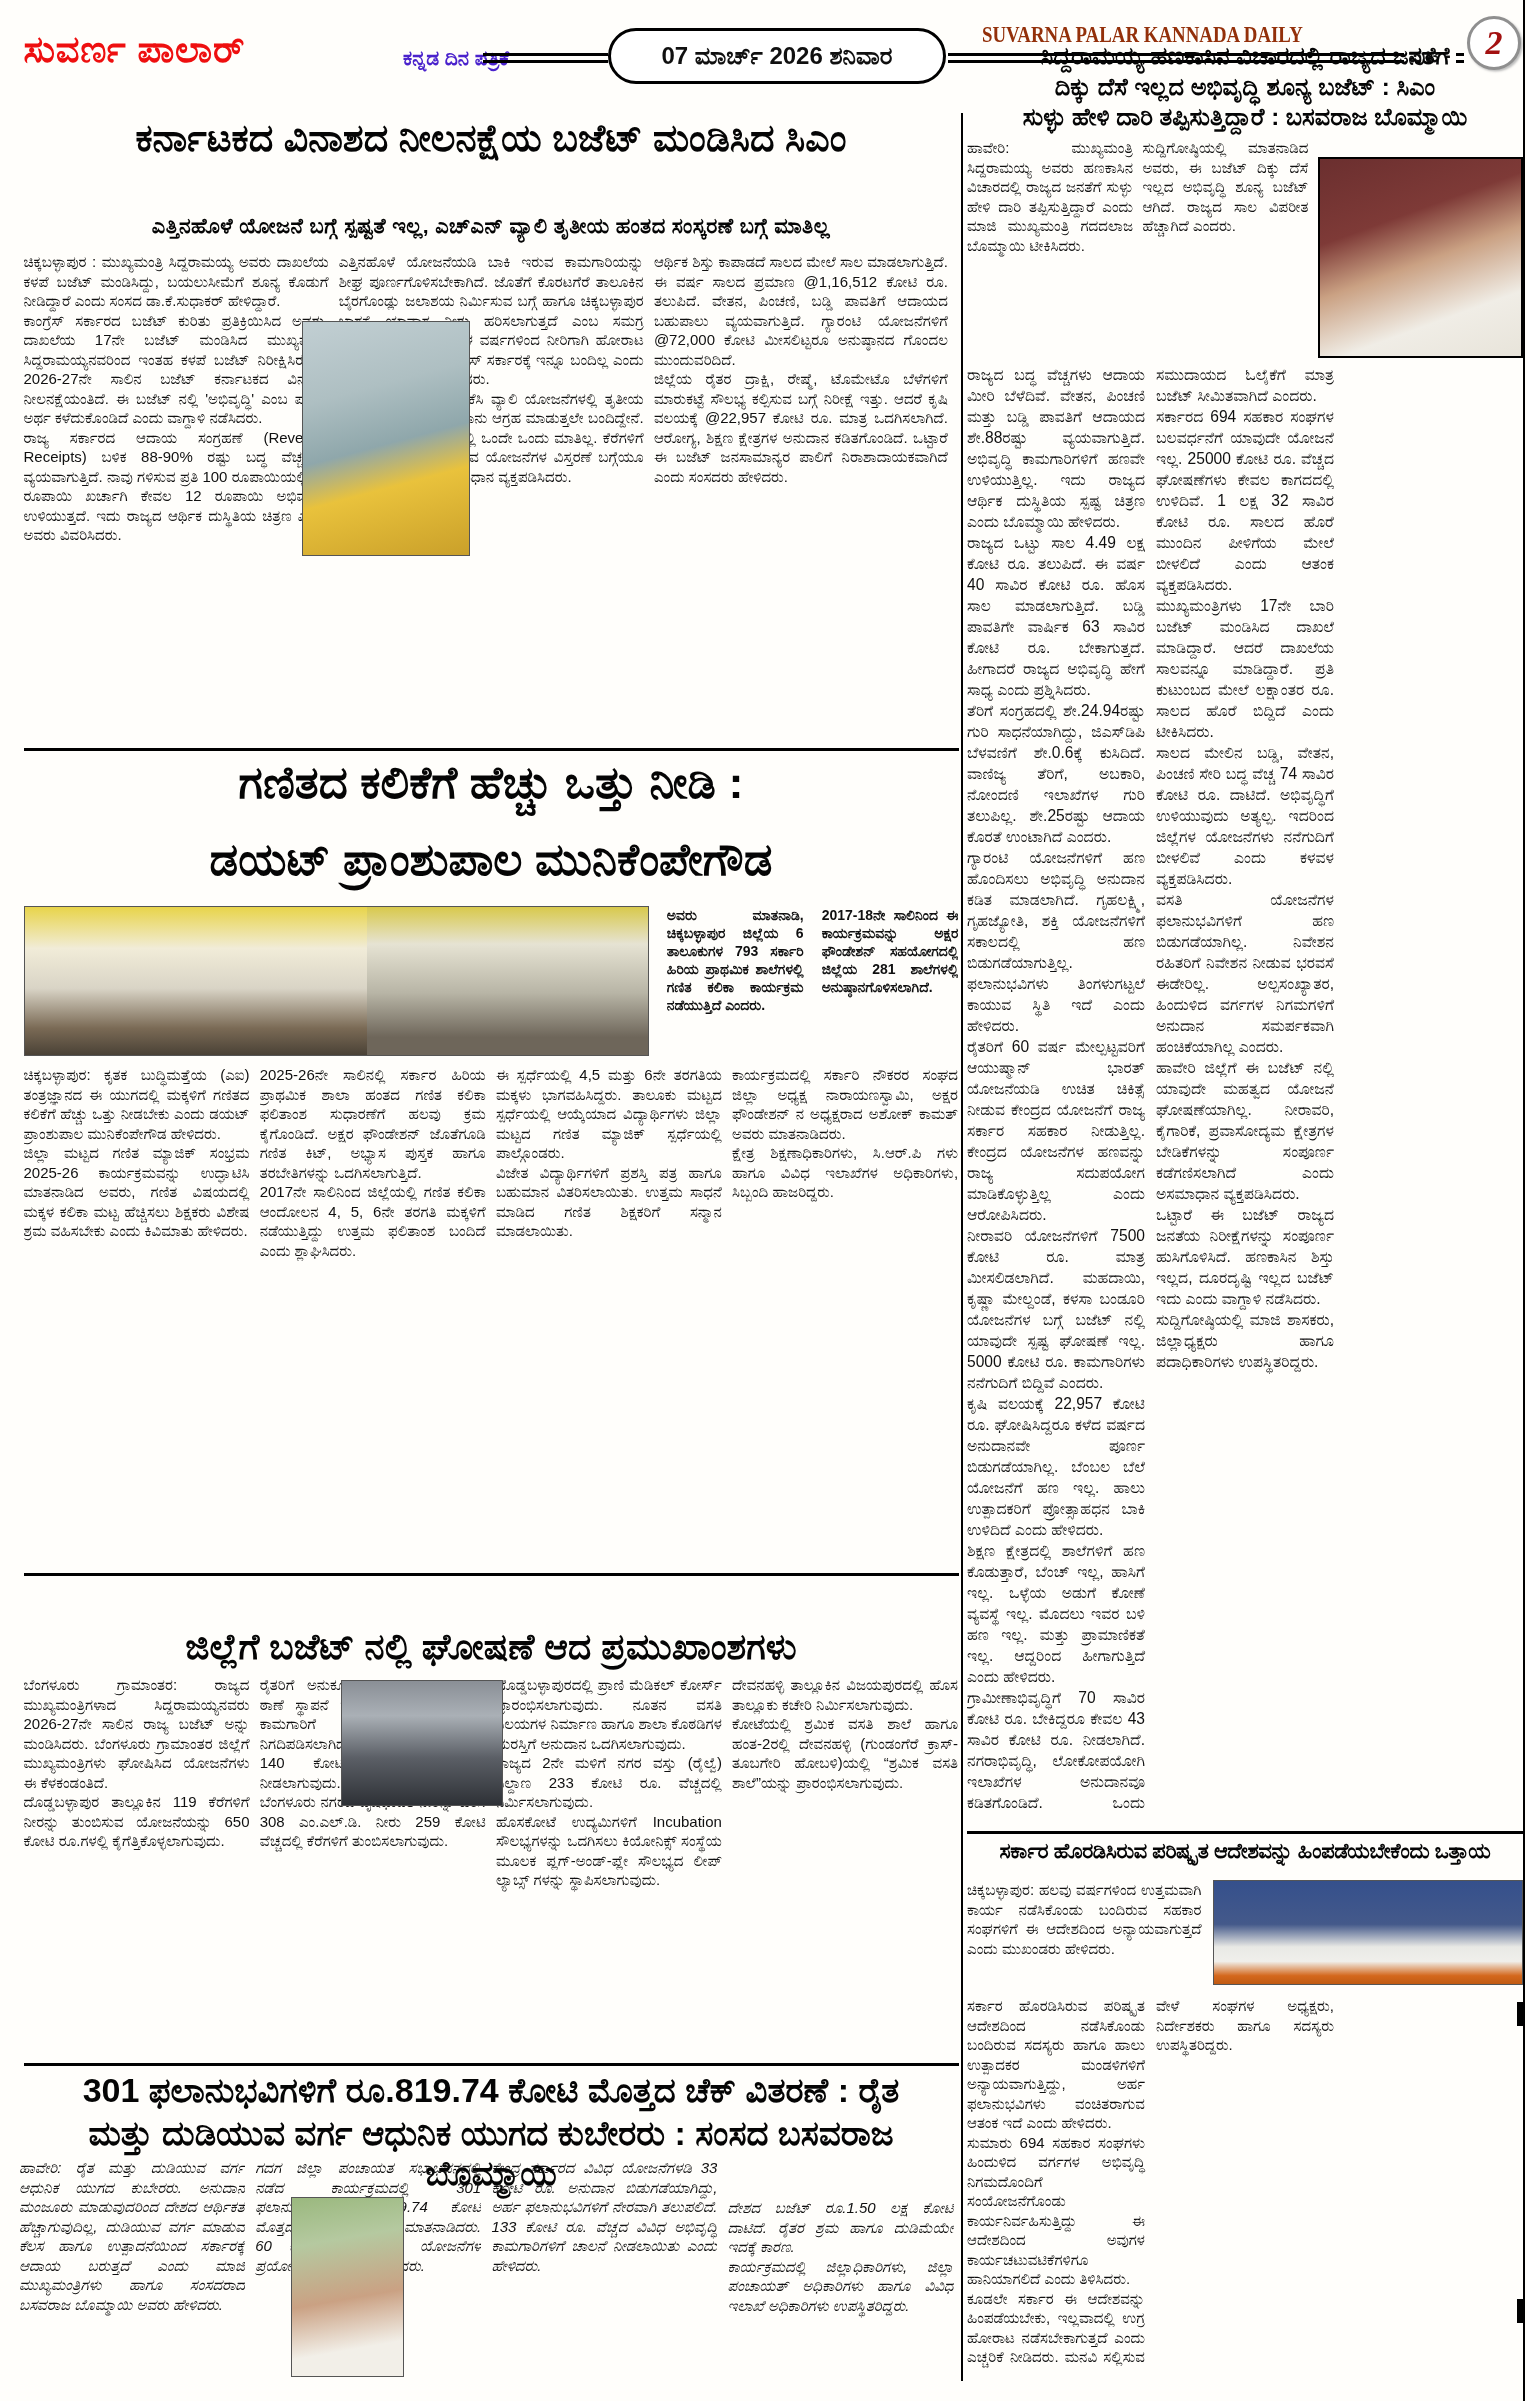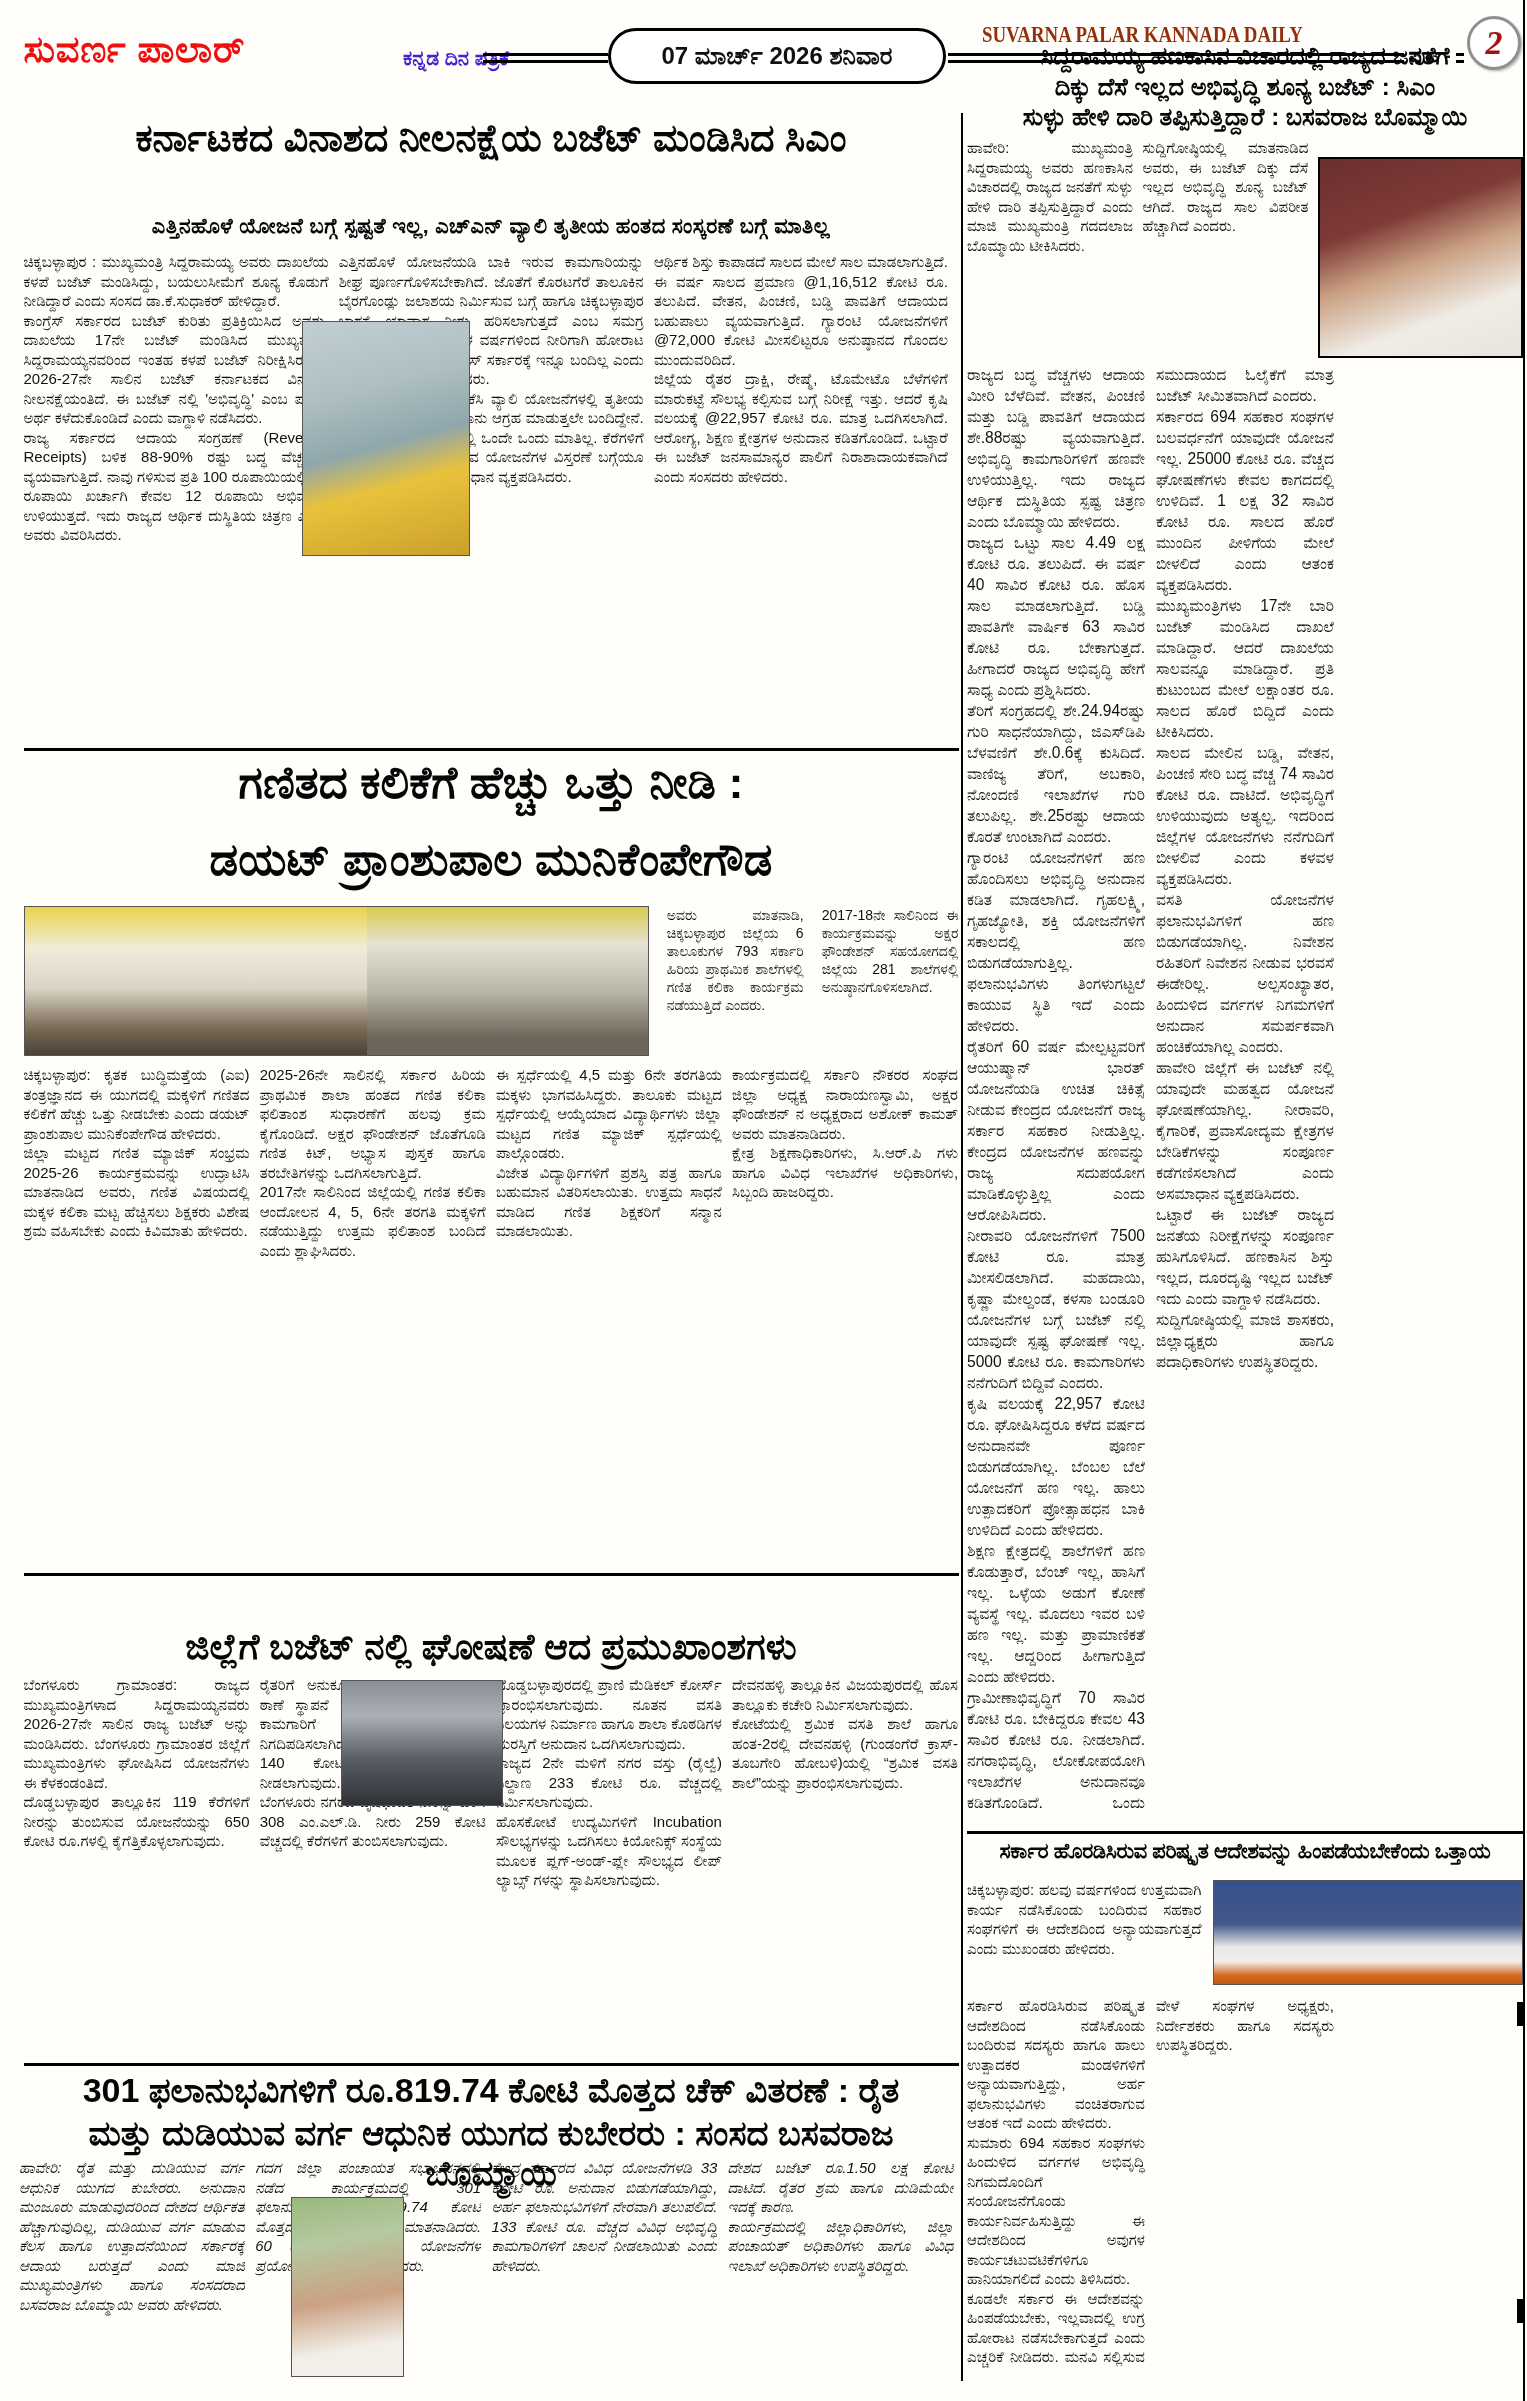--- a/index.html
+++ b/index.html
@@ -80,21 +80,21 @@
 ಜಿಲ್ಲೆಯ ರೈತರ ದ್ರಾಕ್ಷಿ, ರೇಷ್ಮೆ, ಟೊಮೇಟೊ ಬೆಳೆಗಳಿಗೆ ಮಾರುಕಟ್ಟೆ ಸೌಲಭ್ಯ ಕಲ್ಪಿಸುವ ಬಗ್ಗೆ ನಿರೀಕ್ಷೆ ಇತ್ತು. ಆದರೆ ಕೃಷಿ ವಲಯಕ್ಕೆ @22,957 ಕೋಟಿ ರೂ. ಮಾತ್ರ ಒದಗಿಸಲಾಗಿದೆ. ಆರೋಗ್ಯ, ಶಿಕ್ಷಣ ಕ್ಷೇತ್ರಗಳ ಅನುದಾನ ಕಡಿತಗೊಂಡಿದೆ. ಒಟ್ಟಾರೆ ಈ ಬಜೆಟ್ ಜನಸಾಮಾನ್ಯರ ಪಾಲಿಗೆ ನಿರಾಶಾದಾಯಕವಾಗಿದೆ ಎಂದು ಸಂಸದರು ಹೇಳಿದರು.</div>
     </div>
     <div class="abs photo ph-sudhakar" style="left:278px;top:69px;width:166px;height:233px;"></div>
   </div>
 
   <div class="abs hline" style="left:23.5px;top:748px;width:935px;height:3.1px;"></div>
 
   <div class="abs headline" style="left:23.5px;top:757px;width:935px;font-size:45px;">ಗಣಿತದ ಕಲಿಕೆಗೆ ಹೆಚ್ಚು ಒತ್ತು ನೀಡಿ :</div>
   <div class="abs headline" style="left:23.5px;top:834px;width:935px;font-size:45px;">ಡಯಟ್ ಪ್ರಾಂಶುಪಾಲ ಮುನಿಕೆಂಪೇಗೌಡ</div>
   <div class="abs" style="left:23.5px;top:906px;width:935px;height:150px;">
-    <div class="cols" style="gap:18px;height:100%;">
+    <div class="cols" style="gap:18px;height:100%;font-weight:bold;">
       <div class="photo" style="width:633px;display:flex;">
         <div class="ph-event-l" style="width:55%;height:100%;"></div>
         <div class="ph-event-r" style="width:45%;height:100%;"></div>
       </div>
       <div class="col btext-sm" style="width:139px;">ಅವರು ಮಾತನಾಡಿ, ಚಿಕ್ಕಬಳ್ಳಾಪುರ ಜಿಲ್ಲೆಯ 6 ತಾಲೂಕುಗಳ 793 ಸರ್ಕಾರಿ ಹಿರಿಯ ಪ್ರಾಥಮಿಕ ಶಾಲೆಗಳಲ್ಲಿ ಗಣಿತ ಕಲಿಕಾ ಕಾರ್ಯಕ್ರಮ ನಡೆಯುತ್ತಿದೆ ಎಂದರು.</div>
       <div class="col btext-sm" style="width:139px;">2017-18ನೇ ಸಾಲಿನಿಂದ ಈ ಕಾರ್ಯಕ್ರಮವನ್ನು ಅಕ್ಷರ ಫೌಂಡೇಶನ್ ಸಹಯೋಗದಲ್ಲಿ ಜಿಲ್ಲೆಯ 281 ಶಾಲೆಗಳಲ್ಲಿ ಅನುಷ್ಠಾನಗೊಳಿಸಲಾಗಿದೆ.</div>
     </div>
   </div>
   <div class="abs" style="left:23.5px;top:1065px;width:935px;height:505px;">
     <div class="cols" style="gap:10.2px;height:100%;">
@@ -129,21 +129,21 @@
 
   <div class="abs hline" style="left:23.5px;top:2063px;width:935px;height:3.1px;"></div>
 
   <div class="abs headline" style="left:23.5px;top:2071px;width:935px;font-size:34px;">301 ಫಲಾನುಭವಿಗಳಿಗೆ ರೂ.819.74 ಕೋಟಿ ಮೊತ್ತದ ಚೆಕ್ ವಿತರಣೆ : ರೈತ</div>
   <div class="abs headline" style="left:23.5px;top:2114px;width:935px;font-size:34px;">ಮತ್ತು ದುಡಿಯುವ ವರ್ಗ ಆಧುನಿಕ ಯುಗದ ಕುಬೇರರು : ಸಂಸದ ಬಸವರಾಜ ಬೊಮ್ಮಾಯಿ</div>
   <div class="abs" style="left:19px;top:2158px;width:935px;height:219px;font-style:italic;">
     <div class="cols" style="gap:10.2px;height:100%;">
       <div class="col btext" style="width:226px;">ಹಾವೇರಿ: ರೈತ ಮತ್ತು ದುಡಿಯುವ ವರ್ಗ ಆಧುನಿಕ ಯುಗದ ಕುಬೇರರು. ಅನುದಾನ ಮಂಜೂರು ಮಾಡುವುದರಿಂದ ದೇಶದ ಆರ್ಥಿಕತೆ ಹೆಚ್ಚಾಗುವುದಿಲ್ಲ, ದುಡಿಯುವ ವರ್ಗ ಮಾಡುವ ಕೆಲಸ ಹಾಗೂ ಉತ್ಪಾದನೆಯಿಂದ ಸರ್ಕಾರಕ್ಕೆ ಆದಾಯ ಬರುತ್ತದೆ ಎಂದು ಮಾಜಿ ಮುಖ್ಯಮಂತ್ರಿಗಳು ಹಾಗೂ ಸಂಸದರಾದ ಬಸವರಾಜ ಬೊಮ್ಮಾಯಿ ಅವರು ಹೇಳಿದರು.</div>
       <div class="col btext" style="width:226px;">ಗದಗ ಜಿಲ್ಲಾ ಪಂಚಾಯತ ಸಭಾಭವನದಲ್ಲಿ ನಡೆದ ಕಾರ್ಯಕ್ರಮದಲ್ಲಿ 301 ಫಲಾನುಭವಿಗಳಿಗೆ ರೂ.819.74 ಕೋಟಿ ಮೊತ್ತದ ಚೆಕ್ ವಿತರಿಸಿ ಅವರು ಮಾತನಾಡಿದರು. 60 ಕೋಟಿ ಜನರಿಗೆ ಈ ಯೋಜನೆಗಳ ಪ್ರಯೋಜನ ದೊರೆಯಲಿದೆ ಎಂದರು.</div>
       <div class="col btext" style="width:226px;">ಕೇಂದ್ರ ಸರ್ಕಾರದ ವಿವಿಧ ಯೋಜನೆಗಳಡಿ 33 ಕೋಟಿ ರೂ. ಅನುದಾನ ಬಿಡುಗಡೆಯಾಗಿದ್ದು, ಅರ್ಹ ಫಲಾನುಭವಿಗಳಿಗೆ ನೇರವಾಗಿ ತಲುಪಲಿದೆ. 133 ಕೋಟಿ ರೂ. ವೆಚ್ಚದ ವಿವಿಧ ಅಭಿವೃದ್ಧಿ ಕಾಮಗಾರಿಗಳಿಗೆ ಚಾಲನೆ ನೀಡಲಾಯಿತು ಎಂದು ಹೇಳಿದರು.</div>
-      <div class="col btext" style="width:226px;">ದೇಶದ ಬಜೆಟ್ ರೂ.1.50 ಲಕ್ಷ ಕೋಟಿ ದಾಟಿದೆ. ರೈತರ ಶ್ರಮ ಹಾಗೂ ದುಡಿಮೆಯೇ ಇದಕ್ಕೆ ಕಾರಣ.
+      <div class="col btext" style="width:226px;margin-top:40px;">ದೇಶದ ಬಜೆಟ್ ರೂ.1.50 ಲಕ್ಷ ಕೋಟಿ ದಾಟಿದೆ. ರೈತರ ಶ್ರಮ ಹಾಗೂ ದುಡಿಮೆಯೇ ಇದಕ್ಕೆ ಕಾರಣ.
 ಕಾರ್ಯಕ್ರಮದಲ್ಲಿ ಜಿಲ್ಲಾಧಿಕಾರಿಗಳು, ಜಿಲ್ಲಾ ಪಂಚಾಯತ್ ಅಧಿಕಾರಿಗಳು ಹಾಗೂ ವಿವಿಧ ಇಲಾಖೆ ಅಧಿಕಾರಿಗಳು ಉಪಸ್ಥಿತರಿದ್ದರು.</div>
     </div>
     <div class="abs photo ph-bommai-sm" style="left:272px;top:39px;width:111px;height:178px;"></div>
   </div>
 
   <div class="abs" style="left:967px;top:41px;width:556px;">
     <div class="headline" style="font-size:24px;line-height:30.5px;">ಸಿದ್ದರಾಮಯ್ಯ ಹಣಕಾಸಿನ ವಿಚಾರದಲ್ಲಿ ರಾಜ್ಯದ ಜನತೆಗೆ</div>
     <div class="headline" style="font-size:24px;line-height:30.5px;">ದಿಕ್ಕು ದೆಸೆ ಇಲ್ಲದ ಅಭಿವೃದ್ಧಿ ಶೂನ್ಯ ಬಜೆಟ್ : ಸಿಎಂ</div>
     <div class="headline" style="font-size:24px;line-height:30.5px;">ಸುಳ್ಳು ಹೇಳಿ ದಾರಿ ತಪ್ಪಿಸುತ್ತಿದ್ದಾರೆ : ಬಸವರಾಜ ಬೊಮ್ಮಾಯಿ</div>
   </div>

